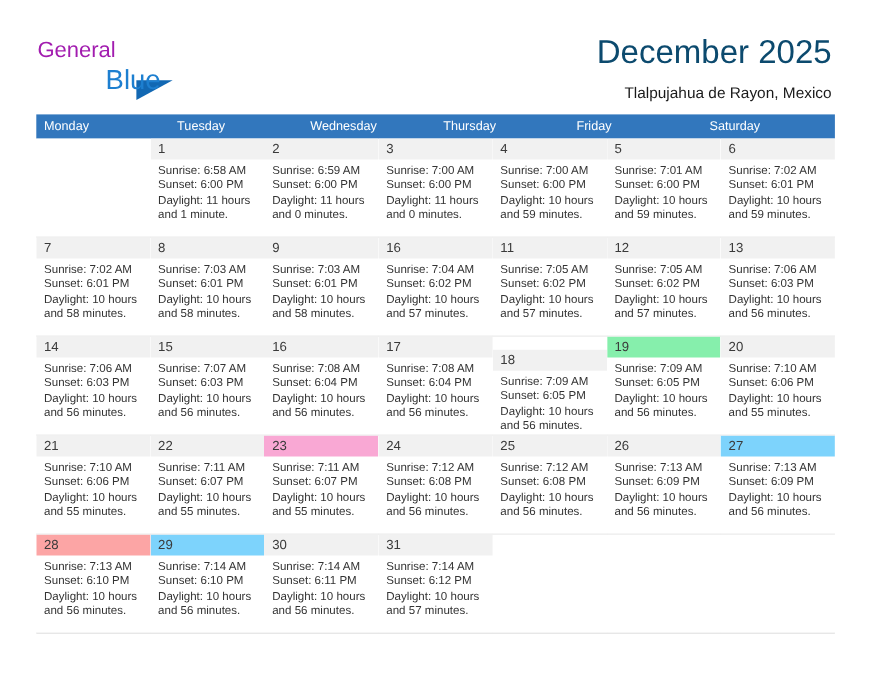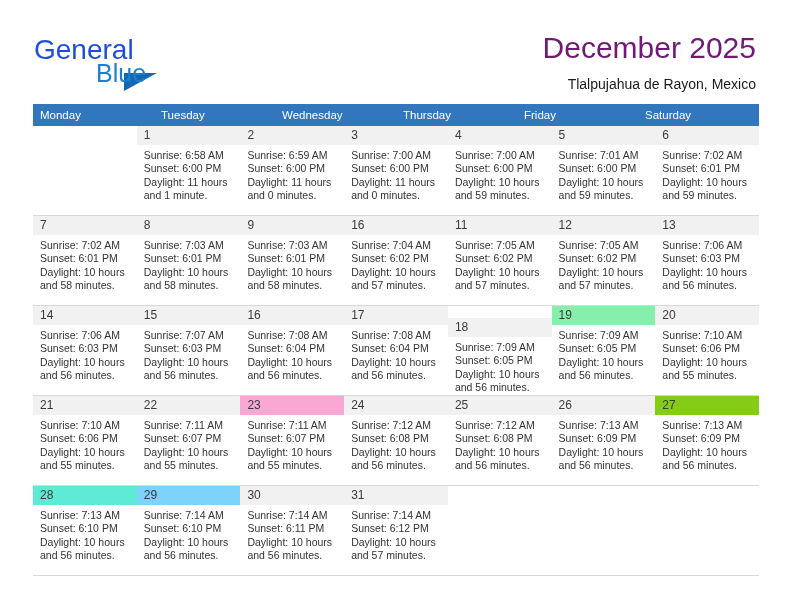--- a/index.html
+++ b/index.html
@@ -38,23 +38,23 @@
     left: 34px;
     top: 36px;
     width: 230px;
     height: 56px;
     line-height: 1;
     user-select: none;
   }
   .brand-row1 {
     position: relative;
     display: inline-block;
-    font-size: 28px;
+    font-size: 20px;
     letter-spacing: 0px;
-    color: #1d4ed8;
+    color: #a21caf;
     font-weight: 400;
     text-align: center;
   }
   .brand-tri {
     position: absolute;
     left: 90px;
     top: 37px;
     width: 0;
     height: 0;
     border-top: 18px solid #1268b3;
@@ -71,21 +71,21 @@
 
   .title-block {
     position: absolute;
     right: 36px;
     top: 30px;
     text-align: right;
   }
   .cal-title {
     font-size: 30px;
     font-weight: 400;
-    color: #701a75;
+    color: #0c4a6e;
     line-height: 36px;
     white-space: nowrap;
   }
   .cal-subtitle {
     margin-top: 9px;
     font-size: 14px;
     font-weight: 400;
     color: #1a1a1a;
     line-height: 18px;
     white-space: nowrap;
@@ -479,34 +479,34 @@
               <span class="daynum">26</span>
             </div>
             <div class="day-info">
               <div class="info-line">Sunrise: 7:13 AM</div>
               <div class="info-line">Sunset: 6:09 PM</div>
               <div class="info-line">Daylight: 10 hours</div>
               <div class="info-line">and 56 minutes.</div>
             </div>
           </div>
           <div class="day filled">
-            <div class="daynum-band" style="background: #84cc16;">
+            <div class="daynum-band" style="background: #7dd3fc;">
               <span class="daynum">27</span>
             </div>
             <div class="day-info">
               <div class="info-line">Sunrise: 7:13 AM</div>
               <div class="info-line">Sunset: 6:09 PM</div>
               <div class="info-line">Daylight: 10 hours</div>
               <div class="info-line">and 56 minutes.</div>
             </div>
           </div>
         </div>
         <div class="week" style="border-bottom-color: rgb(216, 216, 216);">
           <div class="day filled">
-            <div class="daynum-band" style="background: #5eead4;">
+            <div class="daynum-band" style="background: #fca5a5;">
               <span class="daynum">28</span>
             </div>
             <div class="day-info">
               <div class="info-line">Sunrise: 7:13 AM</div>
               <div class="info-line">Sunset: 6:10 PM</div>
               <div class="info-line">Daylight: 10 hours</div>
               <div class="info-line">and 56 minutes.</div>
             </div>
           </div>
           <div class="day filled">

